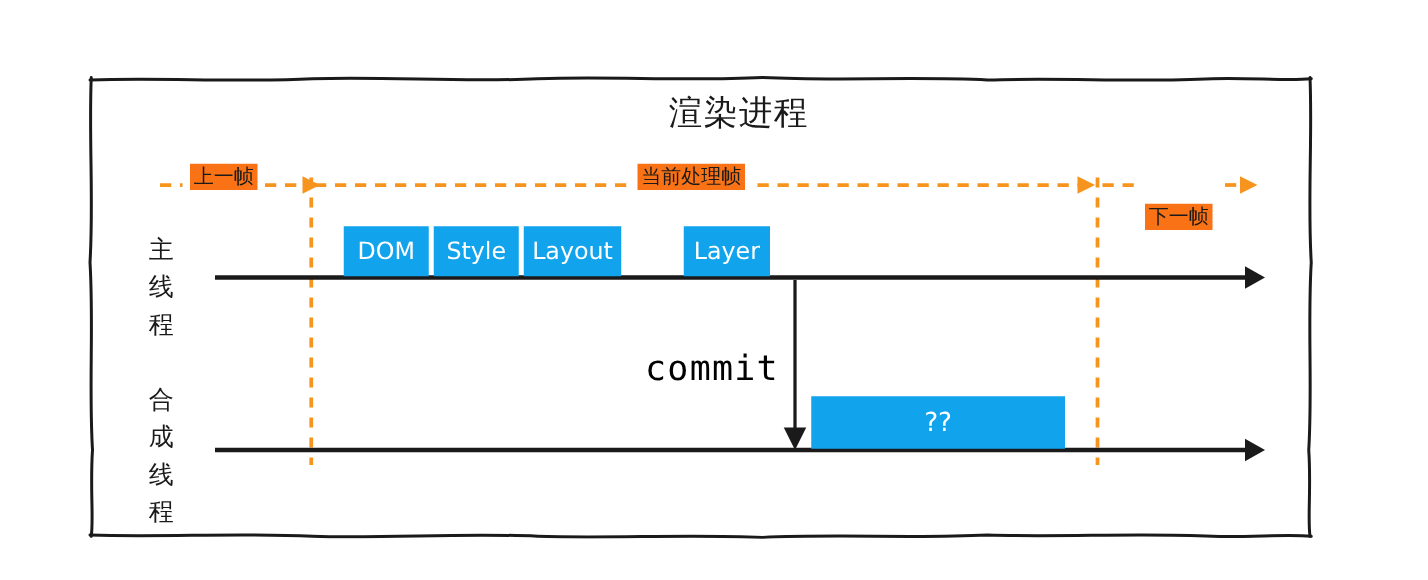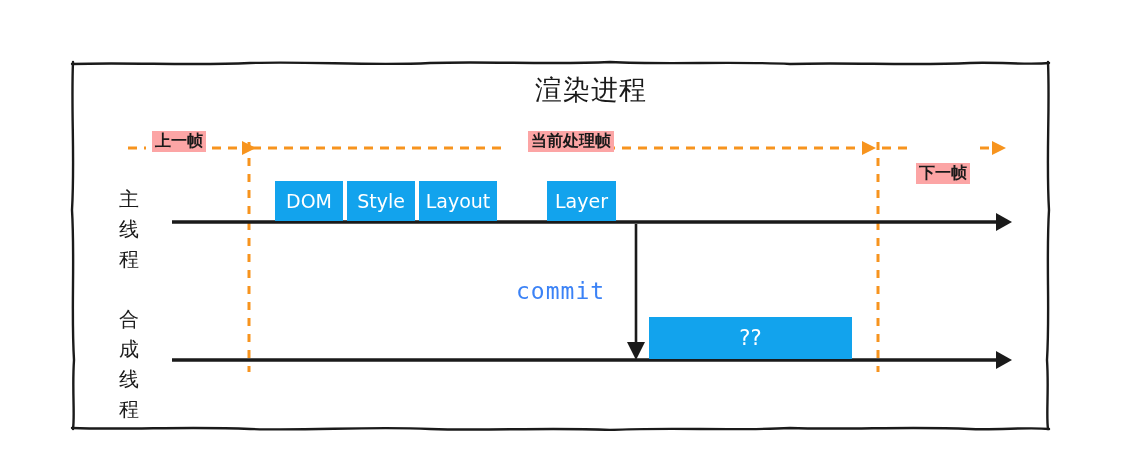--- a/index.html
+++ b/index.html
@@ -45,26 +45,25 @@
     margin-left: 20px;
   }
 
   
   .band-label {
     position: absolute;
     font-family: "DejaVu Sans", sans-serif;
     font-size: 16px;
     color: #1a1a1a;
     white-space: nowrap;
-    background: #fca5a5;
+    background: #f97316;
     padding: 0 3px;
-    font-weight: bold;
   }
   #label-prev-frame { left: 152px; top: 131px; }
-  #label-current-frame { left: 528px; top: 131px; }
+  #label-current-frame { left: 510px; top: 131px; }
   #label-next-frame { left: 916px; top: 131px; margin-top: 32px; }
 
   
   .thread-label {
     position: absolute;
     font-family: "DejaVu Sans", sans-serif;
     font-size: 20px;
     color: #1a1a1a;
     line-height: 30px;
     text-align: center;
@@ -92,22 +91,22 @@
   #stage-layout { left: 419px; width: 78px; }
   #stage-layer  { left: 501px; width: 69px; margin-left: 46px; }
   #stage-paint  { left: 574px; width: 60px; }
 
   
   #label-commit {
     position: absolute;
     left: 516px;
     top: 278px;
     font-family: "DejaVu Sans Mono", monospace;
-    font-size: 23px;
-    color: #3b82f6;
+    font-size: 28px;
+    color: #000000;
     letter-spacing: 1px;
   }
 
   
   #box-unknown {
     position: absolute;
     left: 649px;
     top: 317px;
     width: 203px;
     height: 42px;

